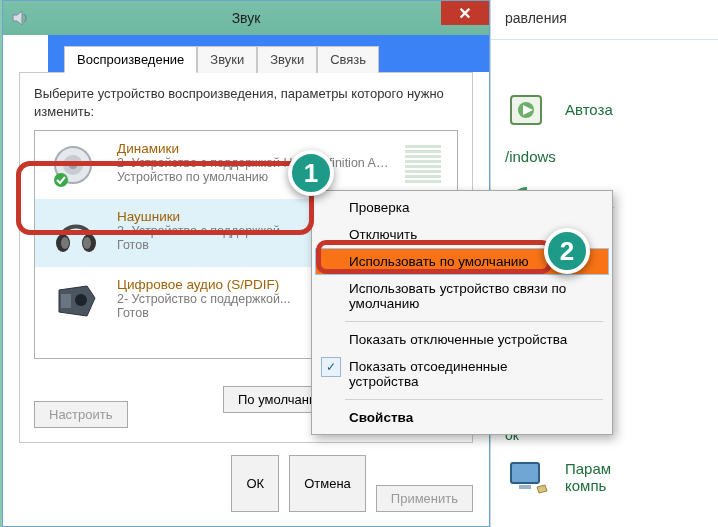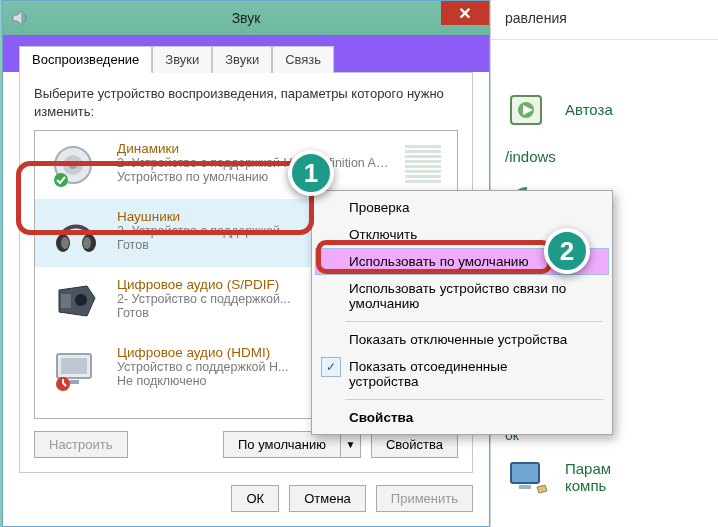--- a/index.html
+++ b/index.html
@@ -81,21 +81,22 @@
     align-items: center;
     justify-content: center;
     font-size: 16px;
     font-weight: bold;
     cursor: pointer;
   }
   .tabstrip {
     display: flex;
     gap: 0;
     padding: 10px 16px 0 16px;
-    background: #8b5cf6;
+    background: #3b82f6;
+    margin-left: 45px;
   }
   .tab {
     padding: 5px 12px;
     border: 1px solid #c8c8c8;
     border-bottom: none;
     background: #fff;
     margin-right: 0;
     font-size: 13px;
     position: relative;
     top: 1px;
@@ -154,21 +155,21 @@
     padding-top:12px;
   }
   .btn {
     padding: 5px 14px;
     border: 1px solid #a9a9a9;
     background: #f2f2f2;
     font-family: inherit;
     font-size: 13px;
     cursor: pointer;
   }
-  .btn[disabled]{ color:#999; cursor:default;}
+  .btn[disabled]{ color:#999; cursor:default;margin-top:30px;}
   .split { display:flex; }
   .split .arrow{
     border:1px solid #a9a9a9; border-left:none;
     background:#f2f2f2; width:20px;
     display:flex;align-items:center;justify-content:center;
     font-size:10px;
   }
   .ok-row{
     display:flex; gap:10px; padding: 0 16px 14px 16px;
     justify-content:flex-end;
@@ -185,21 +186,21 @@
     box-shadow: 3px 4px 10px rgba(0,0,0,.3);
     z-index: 50;
     padding: 3px;
   }
   .ctx-item{
     padding:6px 30px 6px 34px;
     font-size:13.5px;
     position:relative;
     cursor:pointer;
   }
-  .ctx-item.hov{ background:#f0abfc; border:1px solid #a2c4e2; padding:5px 19px 5px 33px;}
+  .ctx-item.hov{ background:#f97316; border:1px solid #a2c4e2; padding:5px 19px 5px 33px;}
   .ctx-sep{ height:1px; background:#d0d0d0; margin:4px 6px 4px 30px;}
   .ctx-check{
     position:absolute; left:6px; top:4px;
     width:20px;height:20px;
     border:1px solid #99b7d4;
     background:#e9f2fb;
     display:flex;align-items:center;justify-content:center;
     font-size:12px; color:#1a5f9e;
   }
 
@@ -354,38 +355,20 @@
             <rect x="10" y="16" width="10" height="14" fill="#6b7580"></rect>
           </svg>
         </div>
         <div class="device-text">
           <div class="device-name">Цифровое аудио (S/PDIF)</div>
           <div class="device-sub">2- Устройство с поддержкой...</div>
           <div class="device-sub">Готов</div>
         </div>
       </div>
 
-      <div class="device">
-        <div class="device-icon">
-          <svg width="50" height="46" viewBox="0 0 50 46">
-            <rect x="6" y="8" width="34" height="24" rx="2" fill="#e6eaf0" stroke="#9aa3ae" stroke-width="2"></rect>
-            <rect x="10" y="12" width="26" height="16" fill="#bfc7d1"></rect>
-            <rect x="18" y="34" width="10" height="4" fill="#9aa3ae"></rect>
-            <circle cx="12" cy="38" r="7" fill="#d23b32"></circle>
-            <path d="M9 34 L15 42 M15 34 L11 42" stroke="#fff" stroke-width="0"></path>
-            <path d="M12 33 L12 43 M12 38 a5 5 0 1 0 .1 0" fill="none"></path>
-            <path d="M12 33 v4 l3 3" stroke="#fff" stroke-width="2" fill="none"></path>
-          </svg>
-        </div>
-        <div class="device-text">
-          <div class="device-name">Цифровое аудио (HDMI)</div>
-          <div class="device-sub">Устройство с поддержкой H...</div>
-          <div class="device-sub">Не подключено</div>
-        </div>
-      </div>
 
     </div>
 
     <div class="footer-row">
       <button class="btn" disabled="">Настроить</button>
       <div style="flex:1"></div>
       <div class="split">
         <button class="btn">По умолчанию</button>
         <div class="arrow">▼</div>
       </div>

